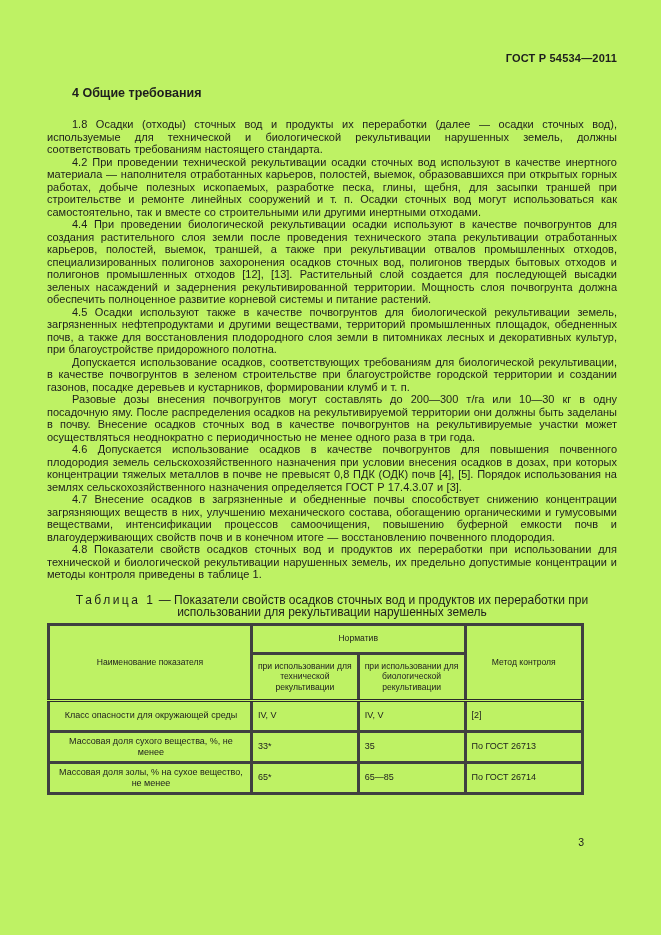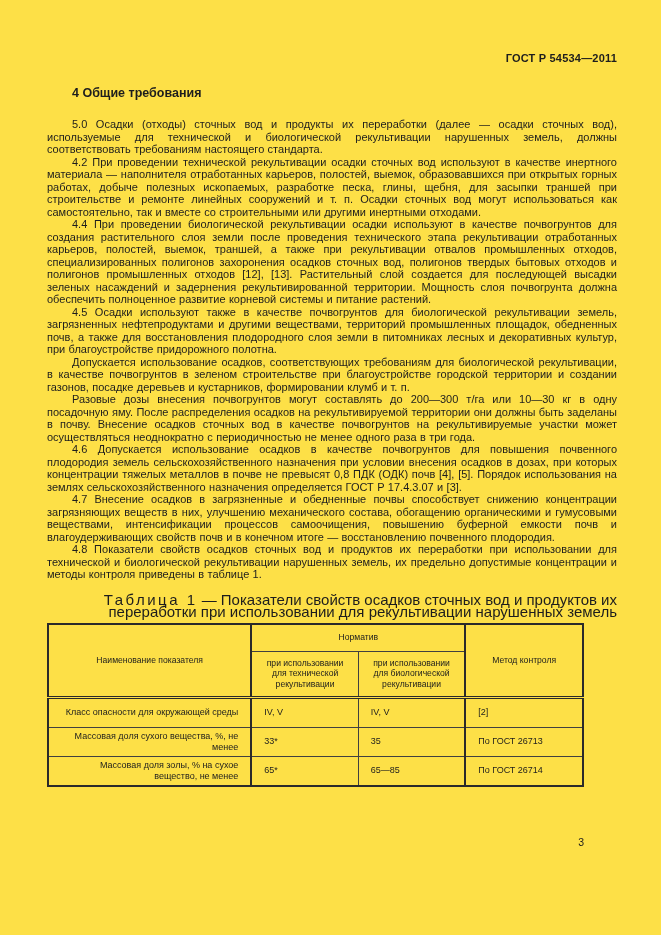--- a/index.html
+++ b/index.html
@@ -4,21 +4,21 @@
 <style>
   html, body {
     margin: 0;
     padding: 0;
     background: #ffffff;
   }
   .page {
     position: relative;
     width: 661px;
     height: 935px;
-    background: #fde047;
+    background: #bef264;
     font-family: "Liberation Sans", sans-serif;
     color: #1d1d1d;
     overflow: hidden;
   }
   .content {
     position: absolute;
     top: 52px;
     left: 47px;
     width: 570px;
   }
@@ -37,56 +37,56 @@
   .body-text p {
     margin: 0;
     font-size: 11px;
     line-height: 12.5px;
     text-align: justify;
     text-indent: 25px;
     word-spacing: 0.3px;
   }
   .table-caption {
     margin: 13px 0 5px 0;
-    font-size: 15px;
+    font-size: 12px;
     line-height: 12px;
-    text-align: right;
+    text-align: center;
   }
   .table-caption .cap-label {
     letter-spacing: 2.5px;
   }
   table.gost-table {
     border-collapse: collapse;
     table-layout: fixed;
     width: 537px;
     margin-top: 3px;
     font-size: 9px;
   }
   table.gost-table th,
   table.gost-table td {
-    border: 1px solid #404040;
-    padding: 3px 12px;
+    border: 3px solid #404040;
+    padding: 3px 5px;
     vertical-align: middle;
     font-weight: normal;
   }
   table.gost-table {
     border: 2px solid #2a2a2a;
   }
   table.gost-table th {
     font-size: 8.6px;
     line-height: 10.5px;
     text-align: center;
   }
   table.gost-table td {
     text-align: left;
     line-height: 11px;
     height: 22px;
   }
   table.gost-table td.cell-name {
-    text-align: right;
+    text-align: center;
     padding-left: 7px;
   }
   .col-name  { width: 38%; }
   .col-tech  { width: 20%; }
   .col-bio   { width: 20%; }
   .col-method{ width: 22%; }
   .b-strong-right { border-right: 2px solid #2a2a2a !important; }
   .b-double-bottom { border-bottom: 3px double #2a2a2a !important; }
   .th-group { height: 20px; }
   .th-sub { height: 38px; }
@@ -103,21 +103,21 @@
 <body>
 
 <div class="page">
   <div class="content">
 
     <p class="doc-code">ГОСТ Р 54534—2011</p>
 
     <h1 class="section-heading">4 Общие требования</h1>
 
     <div class="body-text">
-      <p>5.0 Осадки (отходы) сточных вод и продукты их переработки (далее — осадки сточных вод), используемые для технической и биологической рекультивации нарушенных земель, должны соответствовать требованиям настоящего стандарта.</p>
+      <p>1.8 Осадки (отходы) сточных вод и продукты их переработки (далее — осадки сточных вод), используемые для технической и биологической рекультивации нарушенных земель, должны соответствовать требованиям настоящего стандарта.</p>
       <p>4.2 При проведении технической рекультивации осадки сточных вод используют в качестве инертного материала — наполнителя отработанных карьеров, полостей, выемок, образовавшихся при открытых горных работах, добыче полезных ископаемых, разработке песка, глины, щебня, для засыпки траншей при строительстве и ремонте линейных сооружений и т. п. Осадки сточных вод могут использоваться как самостоятельно, так и вместе со строительными или другими инертными отходами.</p>
       <p>4.4 При проведении биологической рекультивации осадки используют в качестве почвогрунтов для создания растительного слоя земли после проведения технического этапа рекультивации отработанных карьеров, полостей, выемок, траншей, а также при рекультивации отвалов промышленных отходов, специализированных полигонов захоронения осадков сточных вод, полигонов твердых бытовых отходов и полигонов промышленных отходов [12], [13]. Растительный слой создается для последующей высадки зеленых насаждений и задернения рекультивированной территории. Мощность слоя почвогрунта должна обеспечить полноценное развитие корневой системы и питание растений.</p>
       <p>4.5 Осадки используют также в качестве почвогрунтов для биологической рекультивации земель, загрязненных нефтепродуктами и другими веществами, территорий промышленных площадок, обедненных почв, а также для восстановления плодородного слоя земли в питомниках лесных и декоративных культур, при благоустройстве придорожного полотна.</p>
       <p>Допускается использование осадков, соответствующих требованиям для биологической рекультивации, в качестве почвогрунтов в зеленом строительстве при благоустройстве городской территории и создании газонов, посадке деревьев и кустарников, формировании клумб и т. п.</p>
       <p>Разовые дозы внесения почвогрунтов могут составлять до 200—300 т/га или 10—30 кг в одну посадочную яму. После распределения осадков на рекультивируемой территории они должны быть заделаны в почву. Внесение осадков сточных вод в качестве почвогрунтов на рекультивируемые участки может осуществляться неоднократно с периодичностью не менее одного раза в три года.</p>
       <p>4.6 Допускается использование осадков в качестве почвогрунтов для повышения почвенного плодородия земель сельскохозяйственного назначения при условии внесения осадков в дозах, при которых концентрации тяжелых металлов в почве не превысят 0,8 ПДК (ОДК) почв [4], [5]. Порядок использования на землях сельскохозяйственного назначения определяется ГОСТ Р 17.4.3.07 и [3].</p>
       <p>4.7 Внесение осадков в загрязненные и обедненные почвы способствует снижению концентрации загрязняющих веществ в них, улучшению механического состава, обогащению органическими и гумусовыми веществами, интенсификации процессов самоочищения, повышению буферной емкости почв и влагоудерживающих свойств почв и в конечном итоге — восстановлению почвенного плодородия.</p>
       <p>4.8 Показатели свойств осадков сточных вод и продуктов их переработки при использовании для технической и биологической рекультивации нарушенных земель, их предельно допустимые концентрации и методы контроля приведены в таблице 1.</p>
     </div>
 

